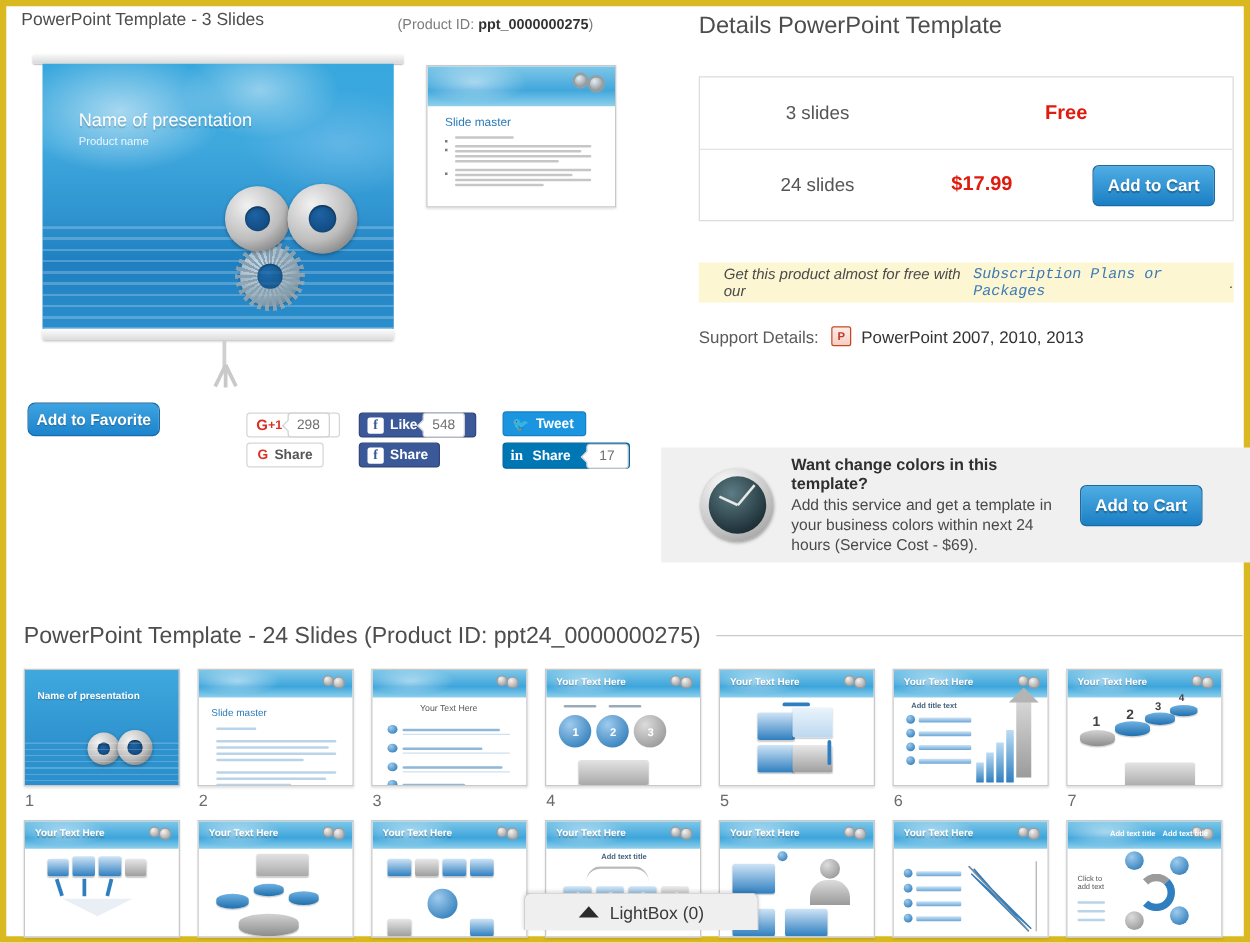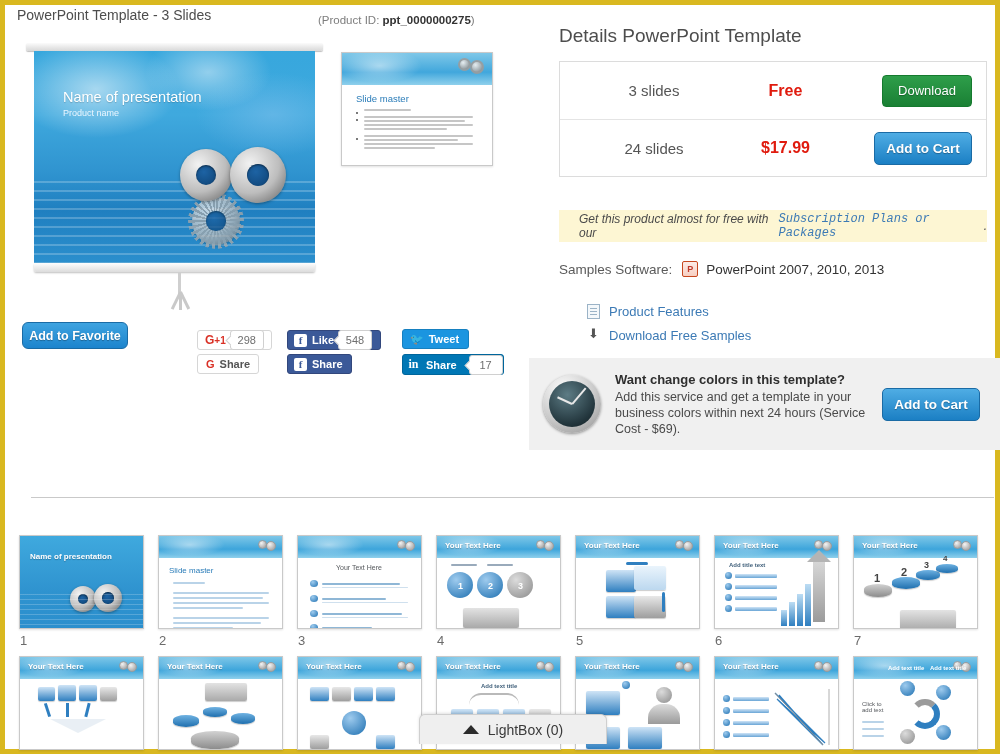--- a/index.html
+++ b/index.html
@@ -188,21 +188,21 @@
   .liposh .li {
     display:inline-flex; align-items:center; justify-content:center;
     width:21px; height:19px; font-weight:bold; font-size:12px; color:#fff;
     font-family:"Liberation Serif", serif;
   }
   .liposh .lbl { padding:0 8px 0 2px; }
 
   
   .right-col { position:absolute; left:520px; top:0; width:475px; height:470px; }
   .details-title {
-    position:absolute; left:34px; top:20px; font-size:19px; color:#4d4d4d;
+    position:absolute; left:34px; top:5px; font-size:19px; color:#4d4d4d;
   }
   .price-table {
     position:absolute; left:34px; top:56px; width:428px;
     border:1px solid #dcdcdc; background:#fff;
   }
   .price-row { display:flex; align-items:center; height:57px; padding:0 14px;justify-content:flex-end; }
   .price-row + .price-row { border-top:1px solid #e4e4e4; }
   .pr-slides { width:160px; text-align:center; font-size:15px; color:#555; }
   .pr-price { flex:1; text-align:center; font-size:16px; font-weight:bold; color:#e01b0e; }
   .pr-btn-wrap { width:135px; display:flex; justify-content:flex-end; }
@@ -242,21 +242,21 @@
   .doc-ico {
     width:13px; height:15px; border:1px solid #9bb3c7; background:#f4f8fb; position:relative;
   }
   .doc-ico::after {
     content:""; position:absolute; left:2px; top:3px; right:2px; height:1px;
     background:#9bb3c7; box-shadow:0 3px 0 #9bb3c7, 0 6px 0 #9bb3c7;
   }
   .dl-ico { width:13px; height:15px; position:relative; color:#555; font-size:13px; text-align:center; line-height:12px; }
   .service {
     position:absolute; left:4px; top:353px; width:471px; height:92px; background:#f0f0f0;
-    display:flex; align-items:center; padding:0 14px;
+    display:flex; align-items:center; padding:0 32px;
   }
   .clock {
     width:58px; height:58px; border-radius:50%; flex:0 0 58px; position:relative;
     background:radial-gradient(circle at 35% 25%, #fdfdfd, #c9c9c9 55%, #8f8f8f 100%);
     box-shadow:0 1px 3px rgba(0,0,0,.4);
   }
   .clock::after {
     content:""; position:absolute; inset:6px; border-radius:50%;
     background:radial-gradient(circle at 40% 30%, #5d7c85, #22353c 70%, #101b1f);
   }
@@ -424,73 +424,61 @@
     </div>
   </div>
 
   <div class="right-col">
     <div class="details-title">Details PowerPoint Template</div>
 
     <div class="price-table">
       <div class="price-row">
         <div class="pr-slides">3 slides</div>
         <div class="pr-price">Free</div>
-        <div class="pr-btn-wrap">
-          <div class="btn-green">Download</div>
-        </div>
       </div>
       <div class="price-row">
         <div class="pr-slides">24 slides</div>
         <div class="pr-price">$17.99</div>
         <div class="pr-btn-wrap">
           <div class="btn-blue">Add to Cart</div>
         </div>
       </div>
     </div>
 
     <div class="promo">
       <span>Get this product almost for free with our </span>
           <a href="#">Subscription Plans or Packages</a>
           <span>.</span>
     </div>
 
     <div class="support">
-      <span>Samples Software:</span>
+      <span>Support Details:</span>
       <span class="ppt-ico">P</span>
       <span class="sw">PowerPoint 2007, 2010, 2013</span>
     </div>
 
-    <div class="links">
-      <div class="link-row">
-        <span class="doc-ico"></span>
-        <a href="#">Product Features</a>
-      </div>
-      <div class="link-row">
-        <span class="dl-ico">⬇</span>
-        <a href="#">Download Free Samples</a>
-      </div>
-    </div>
 
     <div class="service">
       <div class="clock">
         <span class="hand h1"></span>
             <span class="hand h2"></span>
       </div>
       <div class="svc-text">
         <div class="svc-head">Want change colors in this template?</div>
         <div class="svc-body">Add this service and get a template in your business colors within next 24 hours (Service Cost - $69).</div>
       </div>
       <div class="svc-btn-wrap">
         <div class="btn-blue">Add to Cart</div>
       </div>
     </div>
   </div>
 
   <div class="bottom">
     <div class="sec-head">
+      <span class="t">PowerPoint Template - 24 Slides (Product ID: ppt24_0000000275)</span>
       <span class="rule"></span>
     </div>
 
     <div class="grid">
       <div class="grow">
 
         <div class="gcell">
           <div class="thumb" style="background:linear-gradient(180deg,#3fa9de,#2f93cf 60%,#2b8fcd);">
             <div class="ttl" style="top:16px;left:10px;">Name of presentation</div>
             <div class="gear" style="left:50px;top:50px;width:26px;height:26px;"></div>

